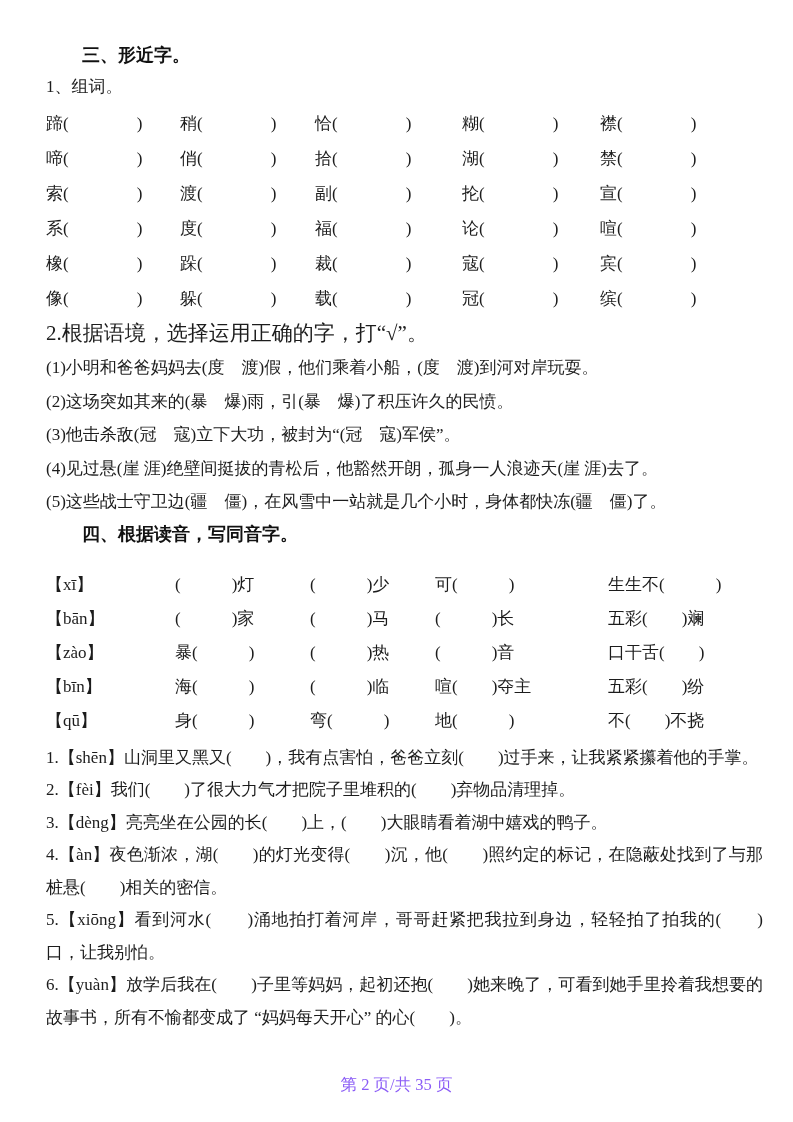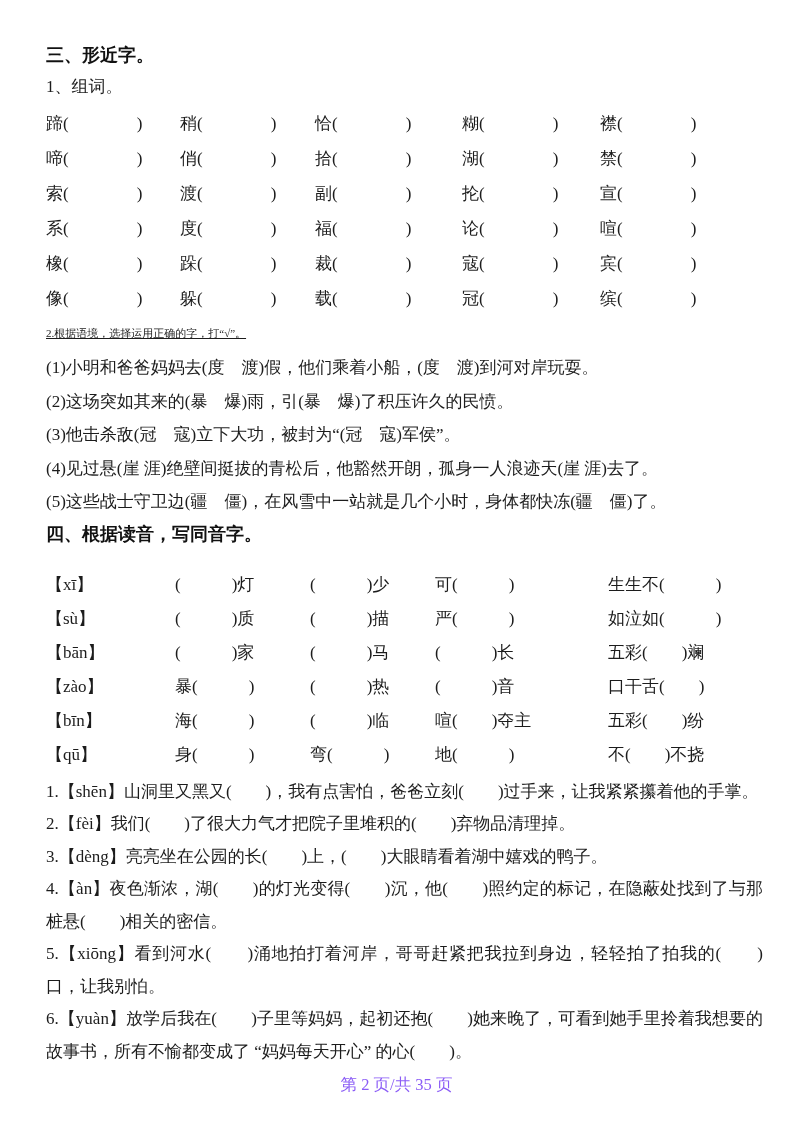--- a/index.html
+++ b/index.html
@@ -18,36 +18,37 @@
     height: 1122px;
     padding: 40px 30px 0 46px;
     background: #ffffff;
   }
   .sec-title {
     font-family: "Liberation Sans", "DejaVu Sans", sans-serif;
     font-weight: 700;
     font-size: 18px;
     line-height: 30px;
     color: #111;
+    margin-left: 36px;
   }
   .sub-title {
     font-size: 17px;
     line-height: 34px;
   }
   
   .word-grid { margin-top: 2px; }
   .word-row {
     display: grid;
     grid-template-columns: 134px 135px 147px 138px 1fr;
     line-height: 35px;
     font-size: 17px;
   }
   .word-cell { white-space: pre; }
   
-  .q2-title { font-size: 11px; line-height: 35px; text-decoration: underline; }
+  .q2-title { font-size: 21px; line-height: 35px; }
   .choice-item { font-size: 17px; line-height: 33.5px; white-space: nowrap; }
   
   .pinyin-grid { margin-top: 19px; }
   .pinyin-row {
     display: grid;
     grid-template-columns: 129px 135px 125px 173px 1fr;
     line-height: 34px;
     font-size: 17px;
   }
   .pinyin-label { font-weight: 400; }
@@ -133,27 +134,20 @@
 
   <div class="pinyin-grid">
     <div class="pinyin-row">
       <span class="pinyin-label">【xī】</span>
       <span class="pinyin-item">(　　　)灯</span>
       <span class="pinyin-item">(　　　)少</span>
       <span class="pinyin-item">可(　　　)</span>
       <span class="pinyin-item">生生不(　　　)</span>
     </div>
     <div class="pinyin-row">
-      <span class="pinyin-label">【sù】</span>
-      <span class="pinyin-item">(　　　)质</span>
-      <span class="pinyin-item">(　　　)描</span>
-      <span class="pinyin-item">严(　　　)</span>
-      <span class="pinyin-item">如泣如(　　　)</span>
-    </div>
-    <div class="pinyin-row">
       <span class="pinyin-label">【bān】</span>
       <span class="pinyin-item">(　　　)家</span>
       <span class="pinyin-item">(　　　)马</span>
       <span class="pinyin-item">(　　　)长</span>
       <span class="pinyin-item">五彩(　　)斓</span>
     </div>
     <div class="pinyin-row">
       <span class="pinyin-label">【zào】</span>
       <span class="pinyin-item">暴(　　　)</span>
       <span class="pinyin-item">(　　　)热</span>

